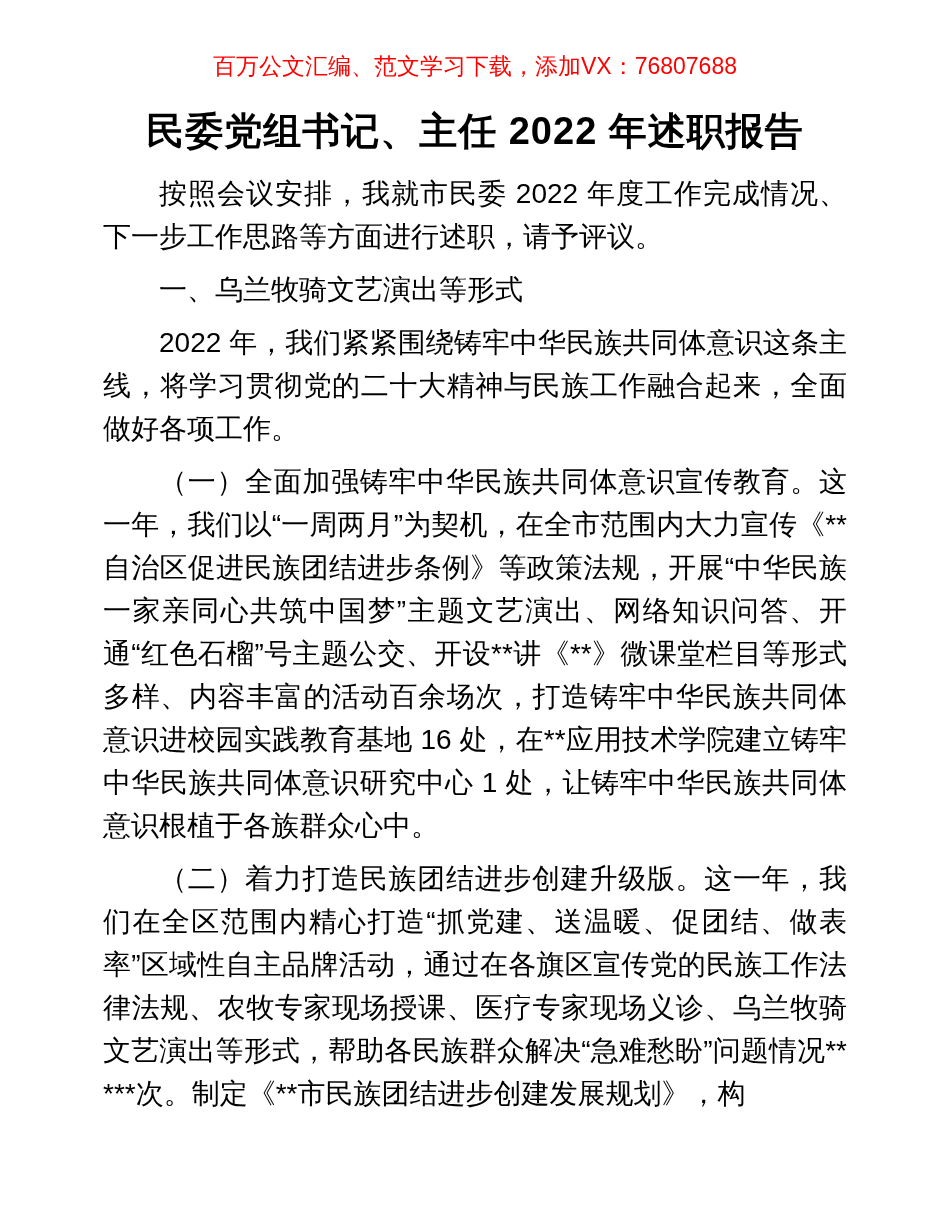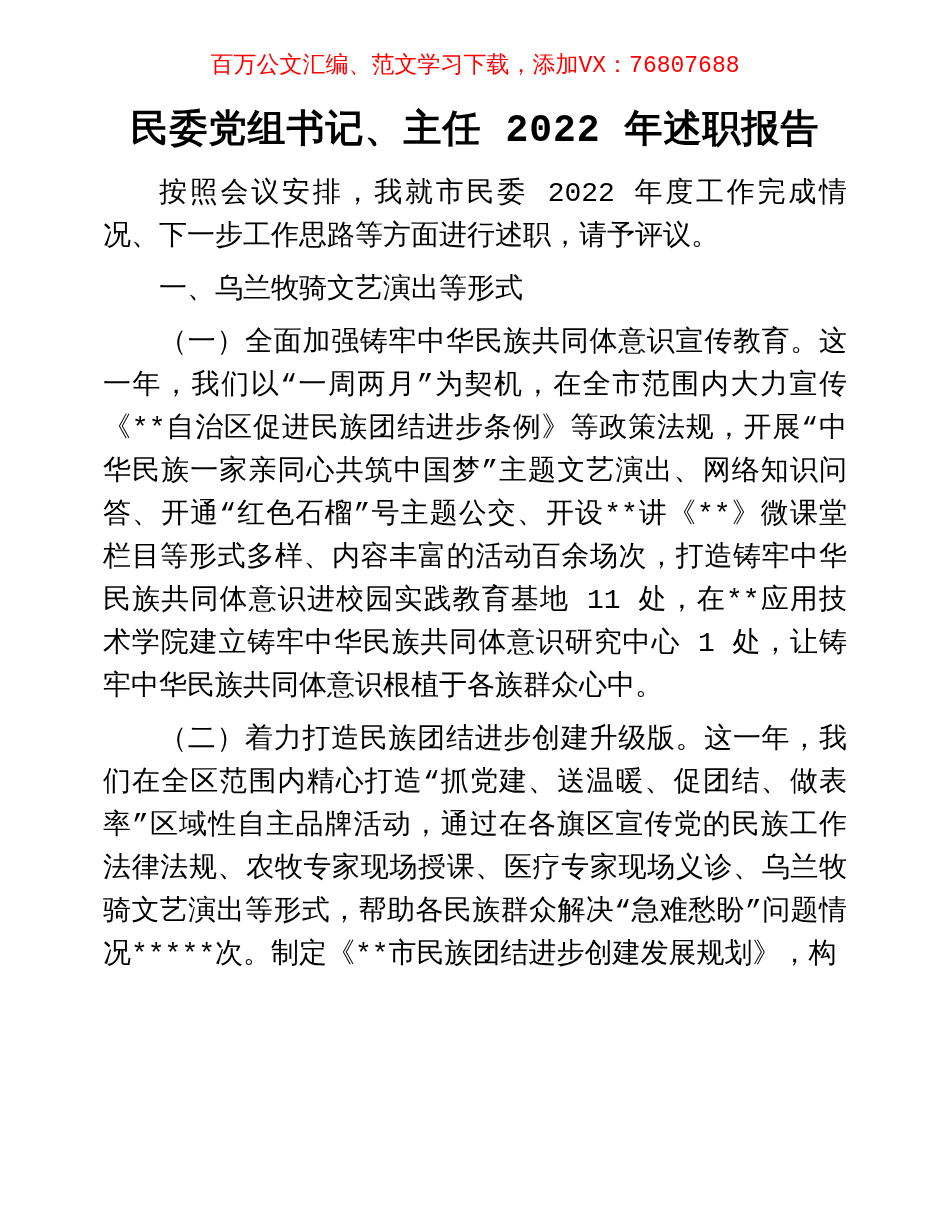--- a/index.html
+++ b/index.html
@@ -1,15 +1,15 @@
 <!DOCTYPE html>
 <html><head>
   <meta charset="utf-8">
   <style>
-    * { box-sizing: border-box; font-family: Liberation Mono, monospace; }
+    * { box-sizing: border-box; }
     html, body {
       margin: 0;
       padding: 0;
       background: #ffffff;
     }
     .page {
       position: relative;
       width: 950px;
       height: 1230px;
       background: #ffffff;
@@ -60,19 +60,20 @@
   <div class="notice">百万公文汇编、范文学习下载，添加VX：76807688</div>
 
   <h1 class="doc-title">民委党组书记、主任 2022 年述职报告</h1>
 
   <div class="content">
 
     <p class="para">按照会议安排，我就市民委 2022 年度工作完成情况、下一步工作思路等方面进行述职，请予评议。</p>
 
     <p class="section-heading">一、乌兰牧骑文艺演出等形式</p>
 
+    <p class="para">2022 年，我们紧紧围绕铸牢中华民族共同体意识这条主线，将学习贯彻党的二十大精神与民族工作融合起来，全面做好各项工作。</p>
 
-    <p class="para">（一）全面加强铸牢中华民族共同体意识宣传教育。这一年，我们以“一周两月”为契机，在全市范围内大力宣传《**自治区促进民族团结进步条例》等政策法规，开展“中华民族一家亲同心共筑中国梦”主题文艺演出、网络知识问答、开通“红色石榴”号主题公交、开设**讲《**》微课堂栏目等形式多样、内容丰富的活动百余场次，打造铸牢中华民族共同体意识进校园实践教育基地 11 处，在**应用技术学院建立铸牢中华民族共同体意识研究中心 1 处，让铸牢中华民族共同体意识根植于各族群众心中。</p>
+    <p class="para">（一）全面加强铸牢中华民族共同体意识宣传教育。这一年，我们以“一周两月”为契机，在全市范围内大力宣传《**自治区促进民族团结进步条例》等政策法规，开展“中华民族一家亲同心共筑中国梦”主题文艺演出、网络知识问答、开通“红色石榴”号主题公交、开设**讲《**》微课堂栏目等形式多样、内容丰富的活动百余场次，打造铸牢中华民族共同体意识进校园实践教育基地 16 处，在**应用技术学院建立铸牢中华民族共同体意识研究中心 1 处，让铸牢中华民族共同体意识根植于各族群众心中。</p>
 
     <p class="para">（二）着力打造民族团结进步创建升级版。这一年，我们在全区范围内精心打造“抓党建、送温暖、促团结、做表率”区域性自主品牌活动，通过在各旗区宣传党的民族工作法律法规、农牧专家现场授课、医疗专家现场义诊、乌兰牧骑文艺演出等形式，帮助各民族群众解决“急难愁盼”问题情况*****次。制定《**市民族团结进步创建发展规划》，构</p>
 
   </div>
 </div>
 
 </body></html>

